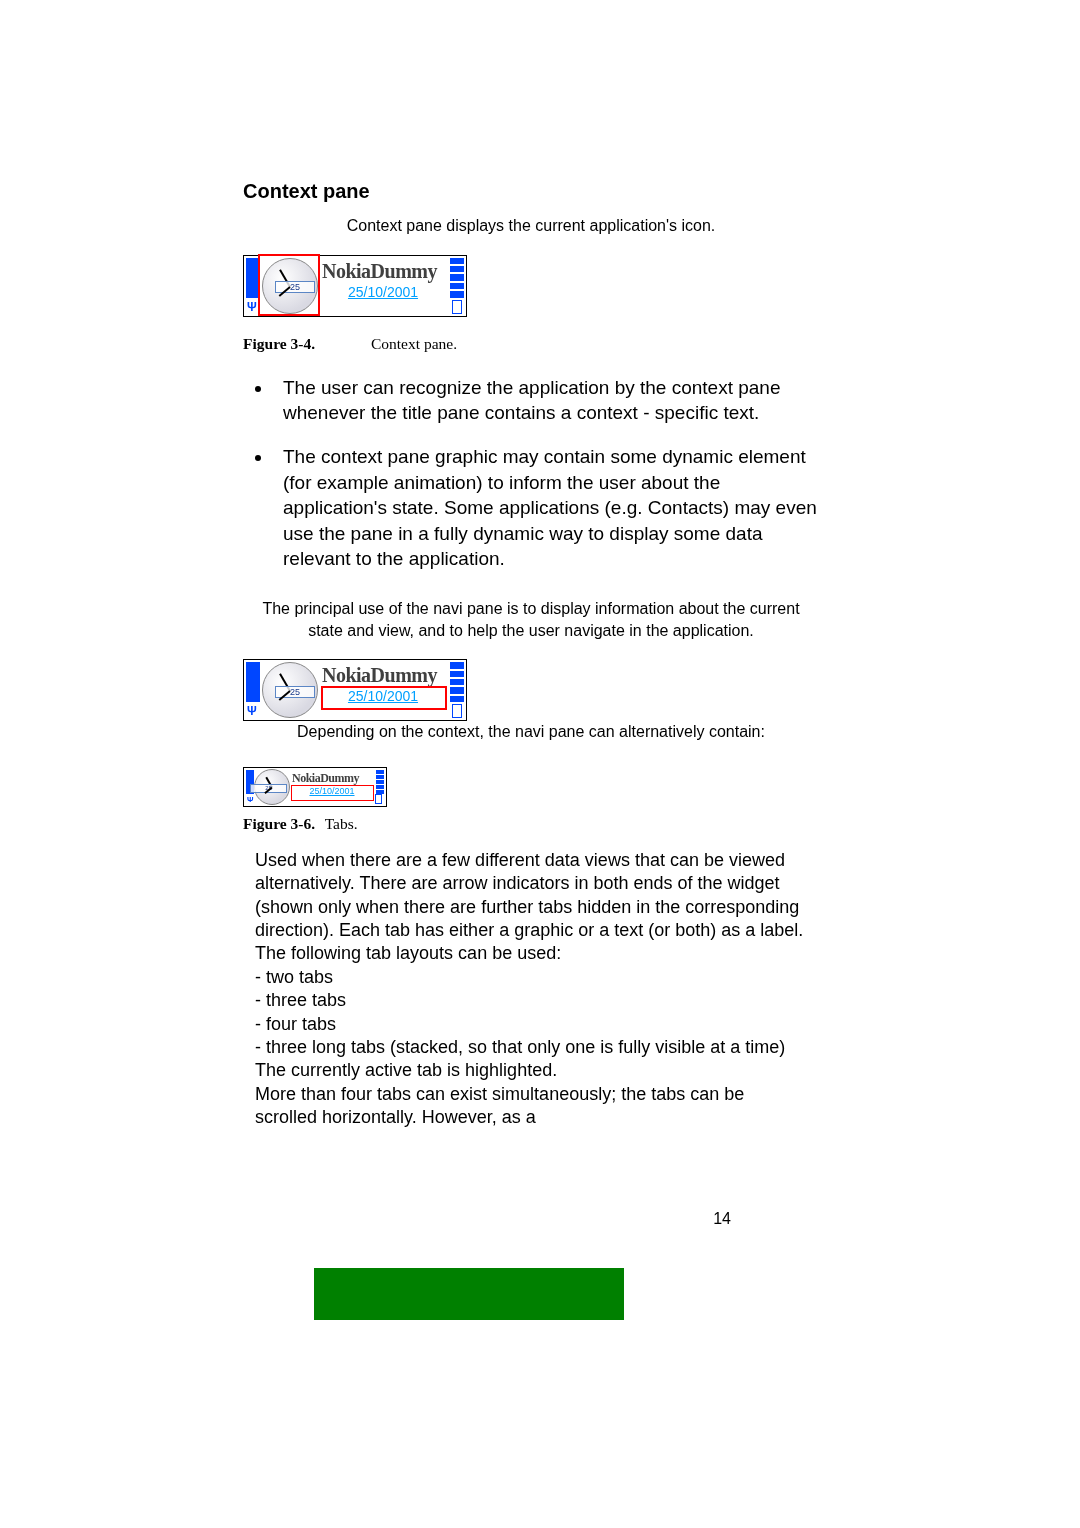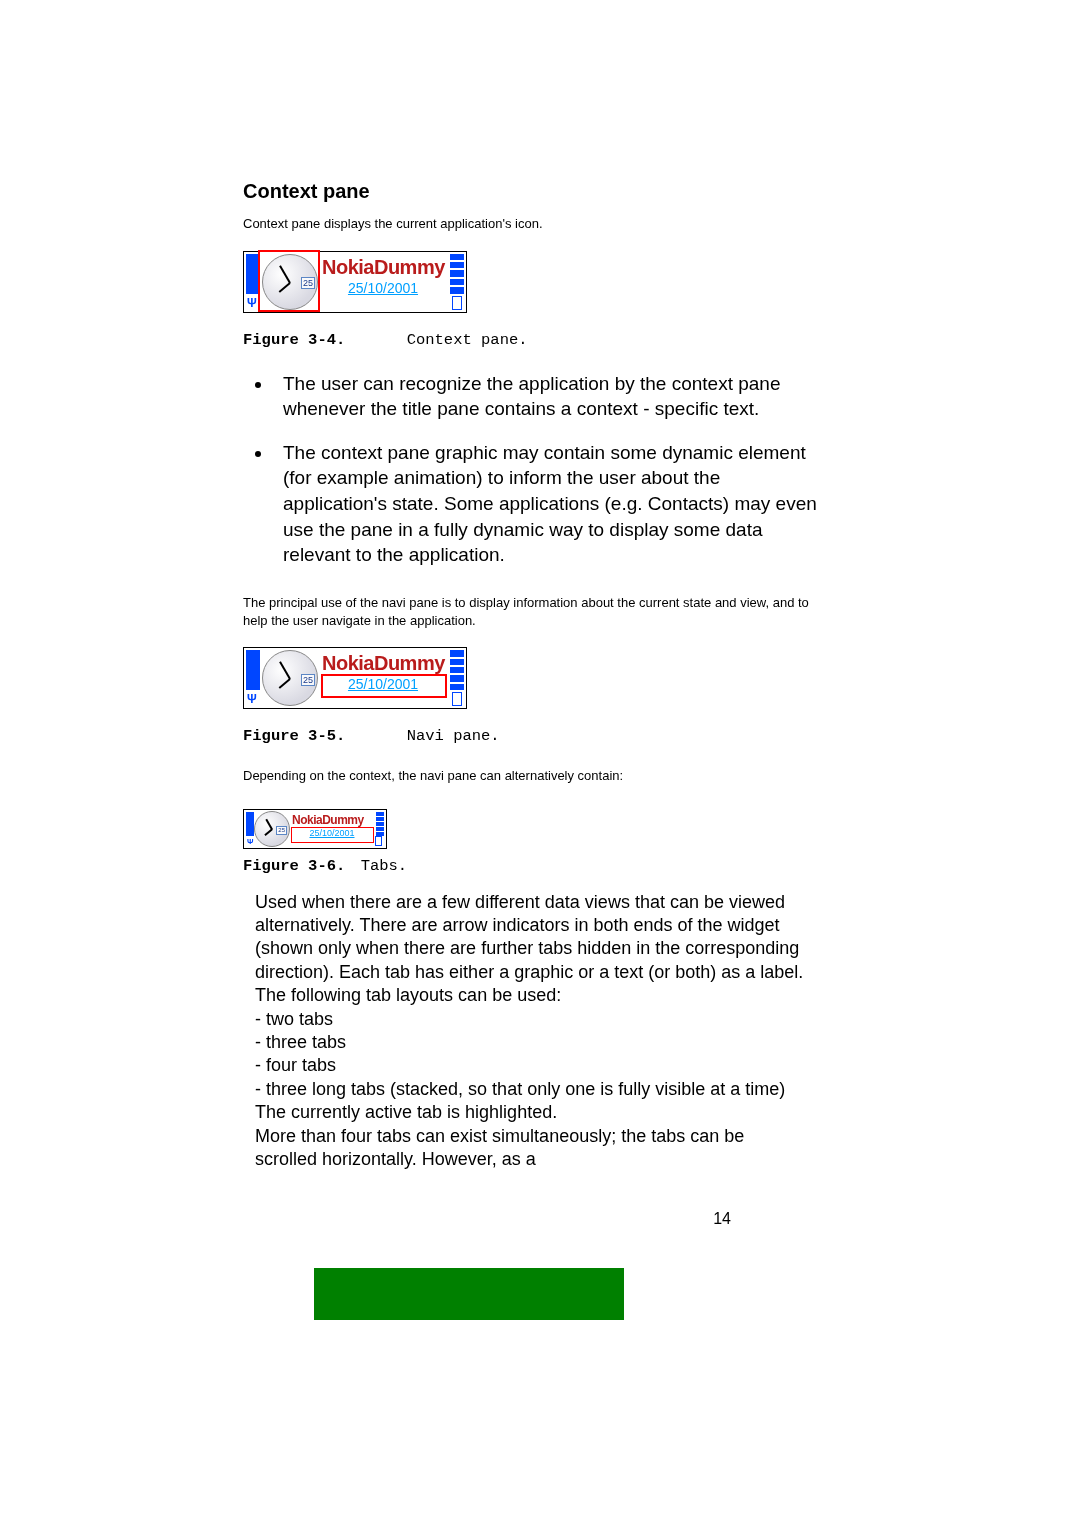--- a/index.html
+++ b/index.html
@@ -23,26 +23,27 @@
     width: 576px;
   }
   h3.section-title {
     font-family: Verdana, sans-serif;
     font-weight: 700;
     font-size: 20px;
     margin: 0 0 12px 0;
   }
   p.body {
     font-family: Verdana, sans-serif;
-    font-size: 13px;
+    font-size: 16px;
     line-height: 1.35;
     margin: 0 0 18px 0;
+    text-align: center;
   }
   .fig-caption {
-    font-family: Liberation Mono, monospace;
+    font-family: Liberation Serif, serif;
     font-size: 15.5px;
     margin: 18px 0 22px 0;
   }
   .fig-caption .fnum { font-weight: 700; margin-right: 52px; }
   ul.bullets {
     margin: 0 0 26px 0;
     padding: 0 0 0 30px;
   }
   ul.bullets li {
     font-family: Verdana, sans-serif;
@@ -104,32 +105,32 @@
   .sb-clock::after  { width: 14px; height: 2px; transform: rotate(140deg); }
   .statusbar.small .sb-clock::before { width:12px; height:1.5px; }
   .statusbar.small .sb-clock::after  { width:9px;  height:1.5px; }
   .sb-clock .badge {
     position: absolute;
     right: 2px; top: 42%;
     font-size: 9px;
     background: rgba(255,255,255,0.8);
     border: 1px solid #5b86c5;
     color: #1a3a8a;
-    padding: 0 1px;
+    padding: 0 14px;
     line-height: 10px;
     margin-left: 20px;
   }
   .statusbar.small .sb-clock .badge { font-size:6px; line-height:7px; }
   .sb-title {
     position: absolute;
     left: 78px; right: 22px; top: 4px;
-    font-family: Liberation Sans, sans-serif;
+    font-family: Liberation Serif, serif;
     font-weight: 900;
     font-size: 20px;
-    color: #b91c1c;
+    color: #404040;
     white-space: nowrap;
     letter-spacing: -0.5px;
   }
   .statusbar.small .sb-title { left:48px; right:14px; font-size:12px; top:3px; }
   .sb-date {
     position: absolute;
     left: 78px; right: 22px; top: 28px; height: 20px;
     text-align: center;
     font-size: 14px;
     color: #00a0ff;
@@ -261,24 +262,20 @@
         <div class="bar"></div>
           <div class="bar"></div>
           <div class="bar"></div>
           <div class="bar"></div>
           <div class="bar"></div>
       </div>
       <div class="sb-batt-icon"></div>
       <div class="hl-navi"></div>
     </div>
 
-    <div class="fig-caption">
-      <span class="fnum">Figure 3-5.</span>
-      <span>Navi pane.</span>
-    </div>
 
     <p class="body">Depending on the context, the navi pane can alternatively contain:</p>
 
     <div class="tabs-row">
       <div class="tabs-right">
 
         <div class="statusbar small">
           <div class="sb-signal">
             <div class="bar sb-b5"></div>
           </div>

